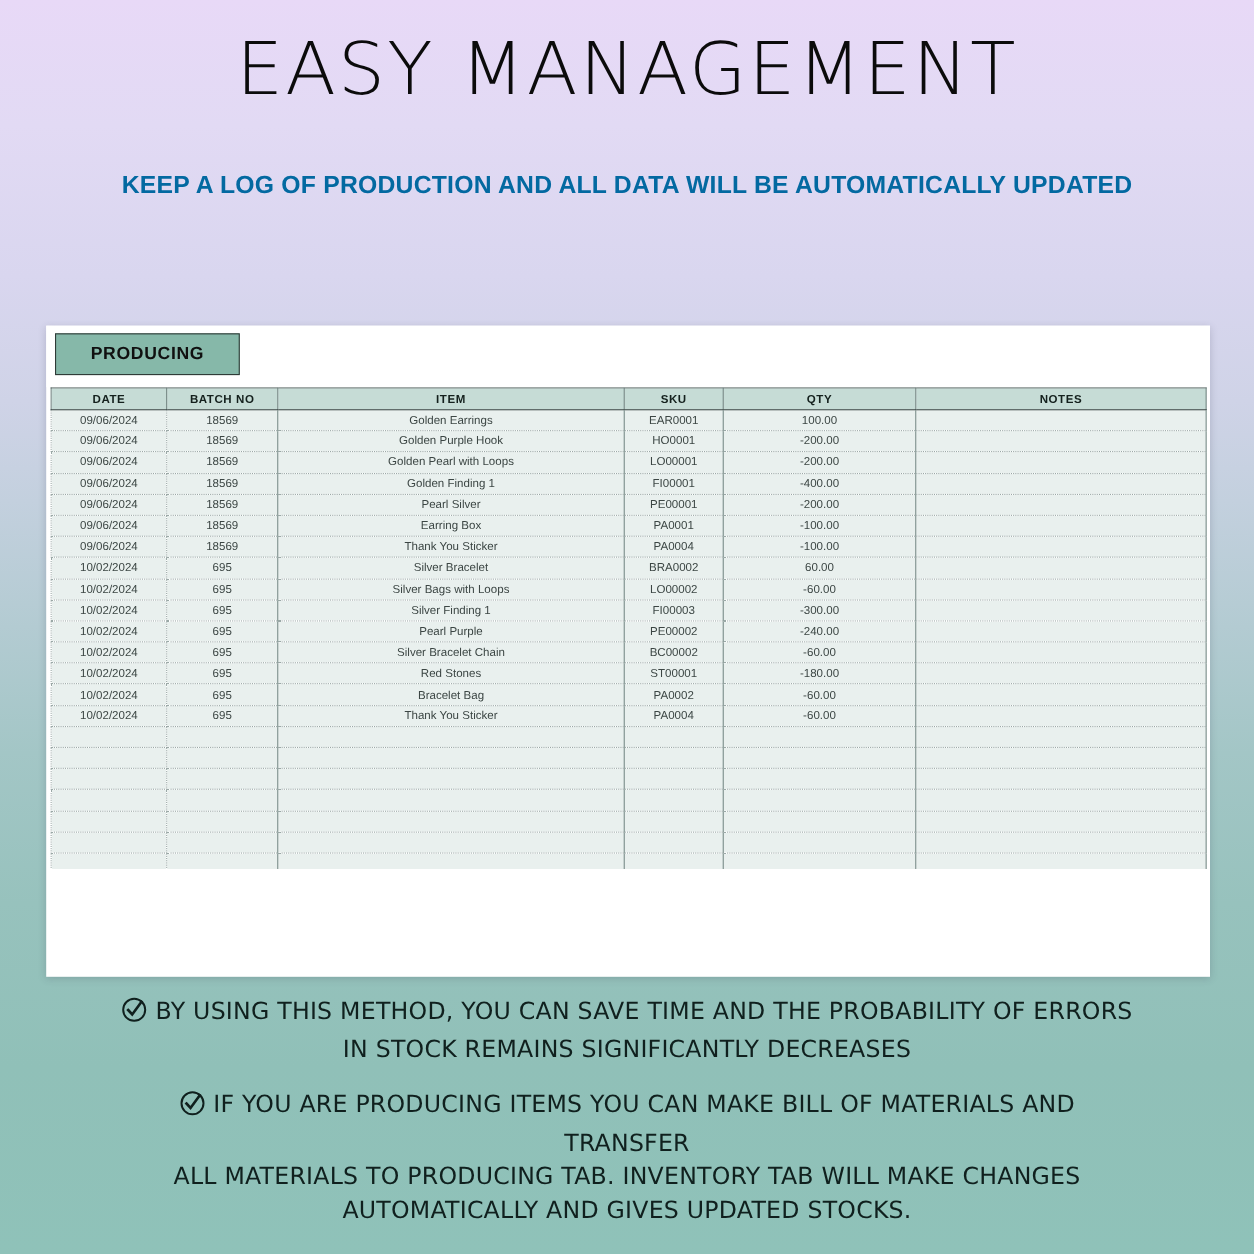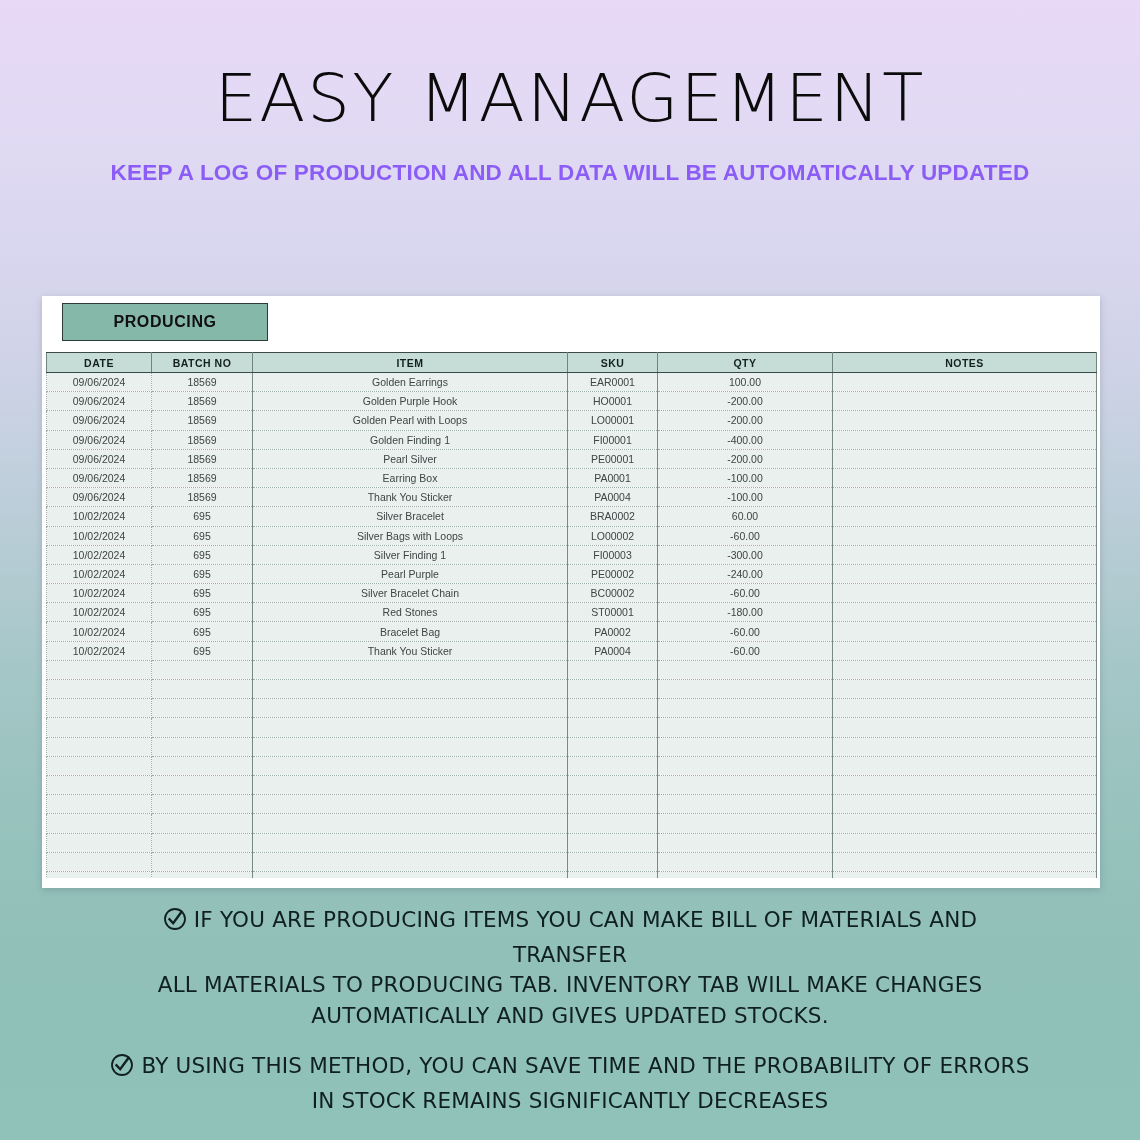--- a/index.html
+++ b/index.html
@@ -21,42 +21,42 @@
         #a3c6c6 60%,
         #97c2bd 72%,
         #90c0b8 85%,
         #8fc2b9 100%);
   }
 
   
   .hero {
     width: 1140px;
     box-sizing: border-box;
-    padding-top: 64px;
+    padding-top: 28px;
     text-align: center;
   }
   .hero-title {
     font-size: 66px;
     letter-spacing: 2px;
     font-weight: 300;
     color: #0b0b0b;
     line-height: 1.05;
     margin: 0;
     font-family: "DejaVu Sans", sans-serif;
     font-stretch: condensed;
     transform: scaleX(1.02);
   }
   .hero-sub {
-    margin: 24px auto 0 auto;
+    margin: 55px auto 0 auto;
     width: 1010px;
     font-size: 22.5px;
     font-weight: bold;
     letter-spacing: 0.2px;
     line-height: 1.45;
-    color: #8b5cf6;
+    color: #0369a1;
     font-family: "Liberation Sans", sans-serif;
   }
 
   
   .sheet-wrap {
     position: absolute;
     left: 42px;
     top: 296px;
     width: 1058px;
     height: 592px;
@@ -65,23 +65,23 @@
     box-sizing: border-box;
     overflow: hidden;
   }
   .sheet-topbar {
     height: 56px;
     position: relative;
     background: #ffffff;
   }
   .producing-tag {
     position: absolute;
-    left: 20px;
+    left: 8px;
     top: 7px;
-    width: 206px;
+    width: 168px;
     height: 38px;
     background: #86b8a9;
     border: 1.5px solid #2f3b37;
     display: flex;
     align-items: center;
     justify-content: center;
     box-sizing: border-box;
   }
   .producing-tag span {
     font-size: 16px;
@@ -127,21 +127,21 @@
     border-right: 1px solid #778a87;
   }
   .col-date   { width: 105px; }
   .col-batch  { width: 101px; }
   .col-item   { width: 315px; }
   .col-sku    { width: 90px; }
   .col-qty    { width: 175px; }
   .col-notes  { width: 264px; }
 
   .grid-scroll {
-    height: 526px;
+    height: 438px;
     overflow: hidden;
   }
 
   
   .footer {
     position: absolute;
     left: 0;
     top: 905px;
     width: 1140px;
     text-align: center;
@@ -425,27 +425,27 @@
   </div>
 </div>
 
 <div class="footer">
   <div class="bullet-block">
     <span class="check-icon">
       <svg width="24" height="24" viewBox="0 0 24 24">
         <circle cx="12" cy="12" r="10" fill="none" stroke="#10201e" stroke-width="1.8"></circle>
         <path d="M6.5 12.2 L10.2 16.2 L18.6 4.8" fill="none" stroke="#10201e" stroke-width="2.4" stroke-linecap="square"></path>
       </svg>
-    </span><span class="bl-text">IF YOU ARE PRODUCING ITEMS YOU CAN MAKE BILL OF MATERIALS AND TRANSFER</span>
-    <div>ALL MATERIALS TO PRODUCING TAB. INVENTORY TAB WILL MAKE CHANGES</div>
-    <div>AUTOMATICALLY AND GIVES UPDATED STOCKS.</div>
+    </span><span class="bl-text">BY USING THIS METHOD, YOU CAN SAVE TIME AND THE PROBABILITY OF ERRORS</span>
+    <div>IN STOCK REMAINS SIGNIFICANTLY DECREASES</div>
   </div>
 
   <div class="bullet-block">
     <span class="check-icon">
       <svg width="24" height="24" viewBox="0 0 24 24">
         <circle cx="12" cy="12" r="10" fill="none" stroke="#10201e" stroke-width="1.8"></circle>
         <path d="M6.5 12.2 L10.2 16.2 L18.6 4.8" fill="none" stroke="#10201e" stroke-width="2.4" stroke-linecap="square"></path>
       </svg>
-    </span><span class="bl-text">BY USING THIS METHOD, YOU CAN SAVE TIME AND THE PROBABILITY OF ERRORS</span>
-    <div>IN STOCK REMAINS SIGNIFICANTLY DECREASES</div>
+    </span><span class="bl-text">IF YOU ARE PRODUCING ITEMS YOU CAN MAKE BILL OF MATERIALS AND TRANSFER</span>
+    <div>ALL MATERIALS TO PRODUCING TAB. INVENTORY TAB WILL MAKE CHANGES</div>
+    <div>AUTOMATICALLY AND GIVES UPDATED STOCKS.</div>
   </div>
 </div>
 
 </body></html>

